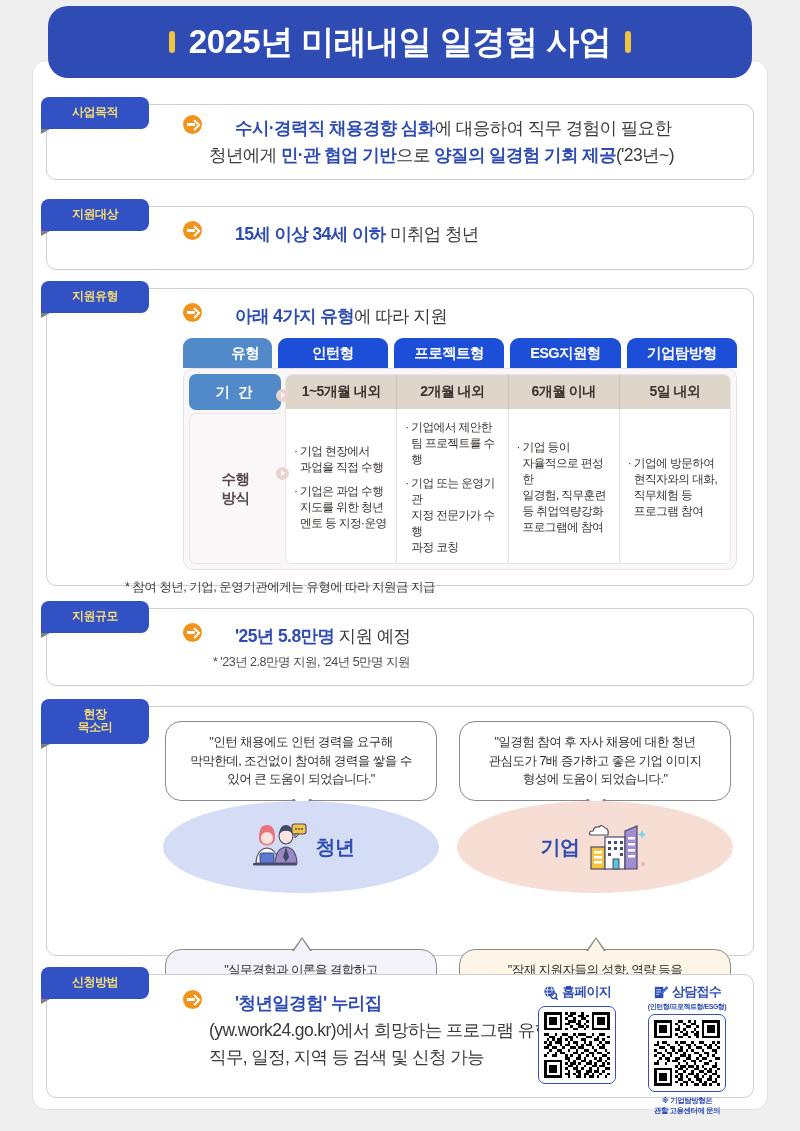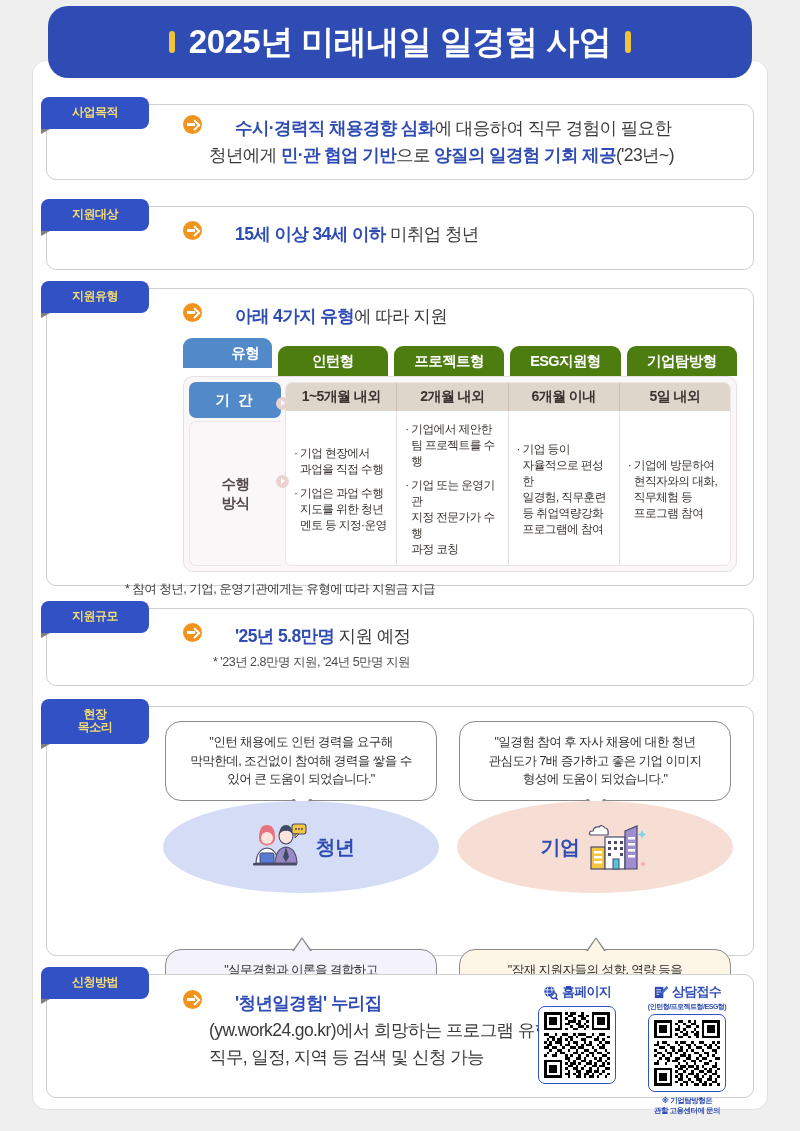--- a/index.html
+++ b/index.html
@@ -136,21 +136,21 @@
 
   
   .tbl-wrap { margin-top: 8px; margin-left: -122px; padding-left: 122px; }
   .tbl-head { display: flex; gap: 6px; padding-left: 0; }
   .th {
     height: 30px; border-radius: 9px 9px 0 0;
     display: flex; align-items: center; justify-content: center;
     color: #fff; font-size: 14.5px; font-weight: 700; letter-spacing: -0.6px;
   }
   .th.first { width: 96px; background: #5189c9; padding-left: 36px; }
-  .th.type  { width: 126px; background: #4d7c0f; margin-top: 8px; }
+  .th.type  { width: 126px; background: #1d4ed8; }
 
   .tbl-box {
     border: 1px solid #e8dfe6;
     background: #faf7f9;
     border-radius: 10px;
     padding: 5px;
     display: flex;
     gap: 4px;
   }
   .col-left {
@@ -174,21 +174,21 @@
   .grid {
     flex: 1;
     border: 1px solid #ece3e7;
     border-radius: 7px;
     overflow: hidden;
     display: flex; flex-direction: column;
     background: #fff;
   }
   .row-dur { display: flex; background: #ded5cb; }
   .row-dur .cell {
-    flex: 1; height: 28px;
+    flex: 1; height: 34px;
     display: flex; align-items: center; justify-content: center;
     font-size: 14px; font-weight: 700; color: #3a3330; letter-spacing: -0.6px;
     border-right: 1px solid #cbbfb4;
   }
   .row-dur .cell:last-child { border-right: none; }
   .row-meth { display: flex; flex: 1; background: #fff; }
   .row-meth .cell {
     flex: 1; padding: 10px 7px 8px 8px;
     border-right: 1px solid #e7dde1;
     display: flex; flex-direction: column; justify-content: center; gap: 7px;

